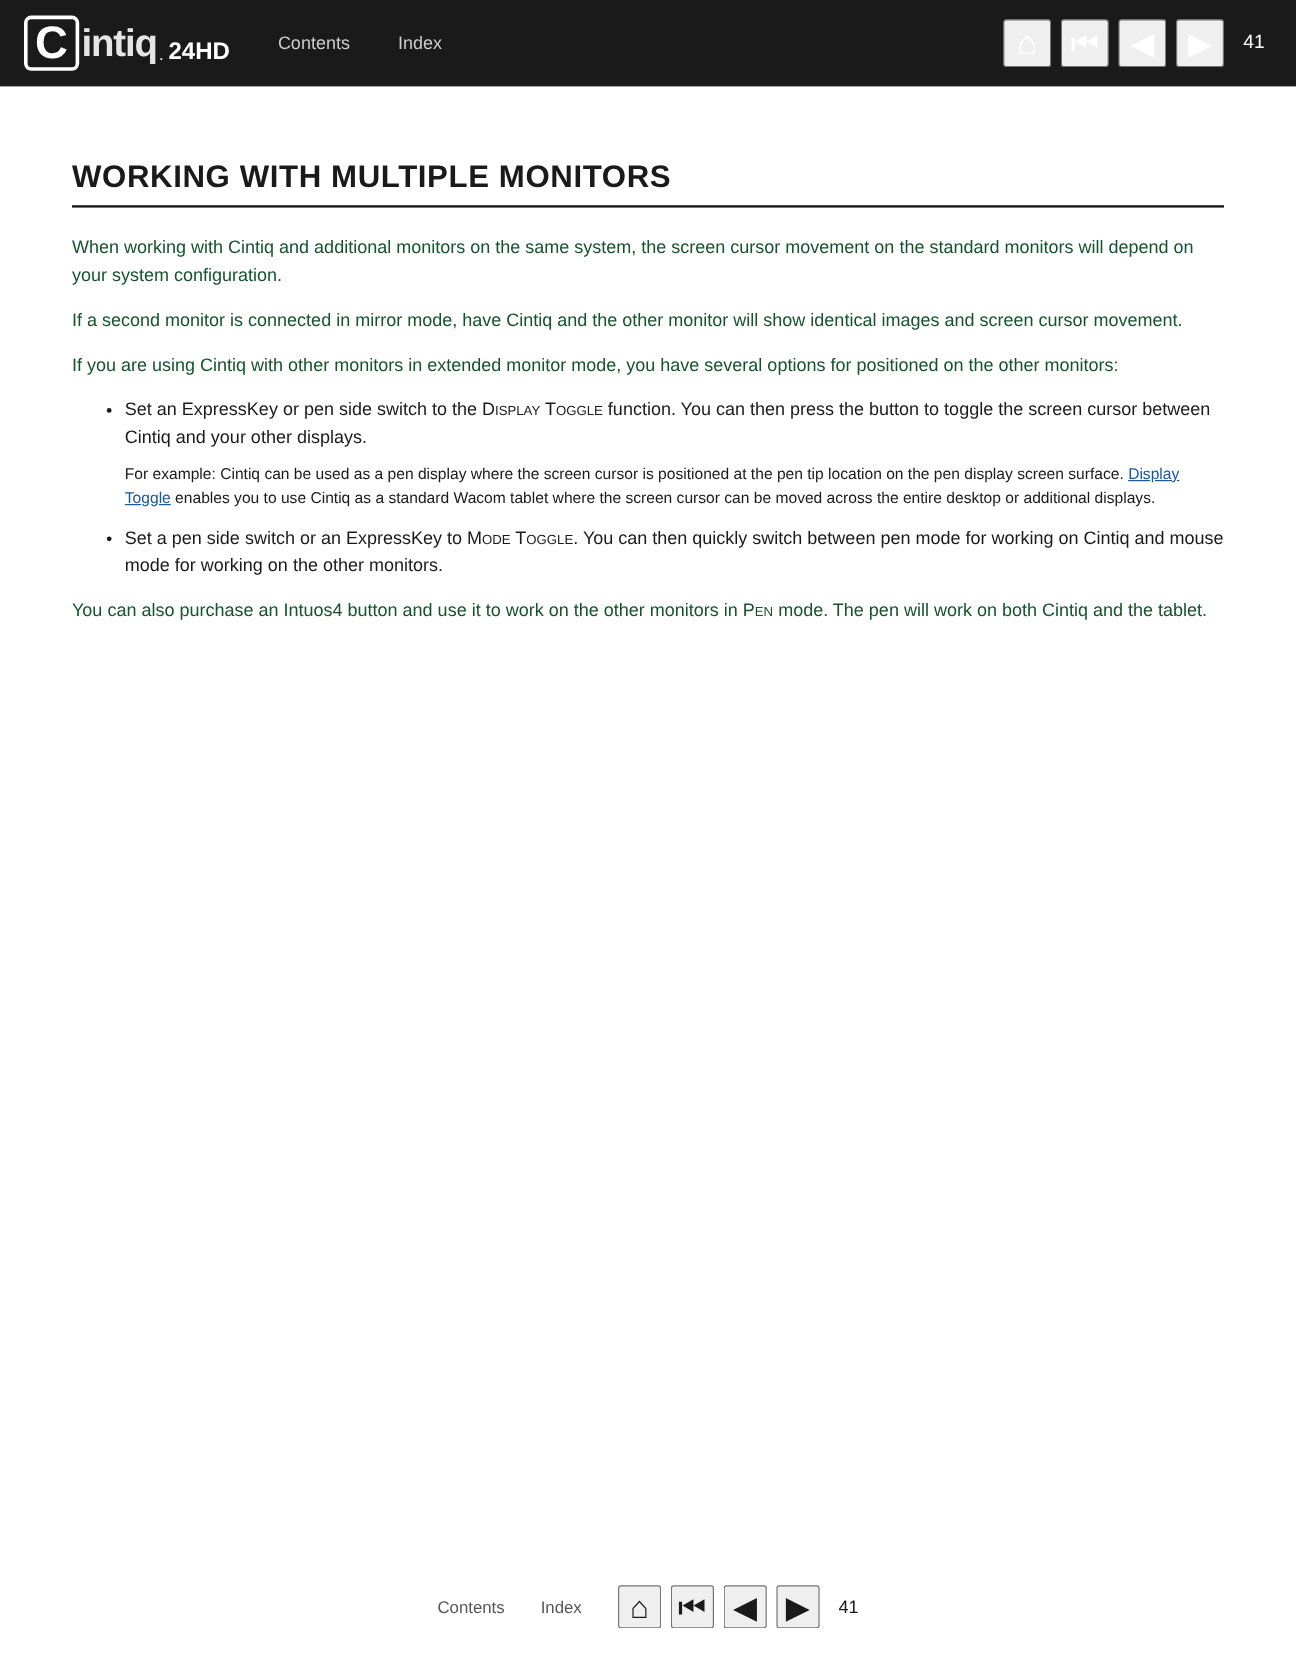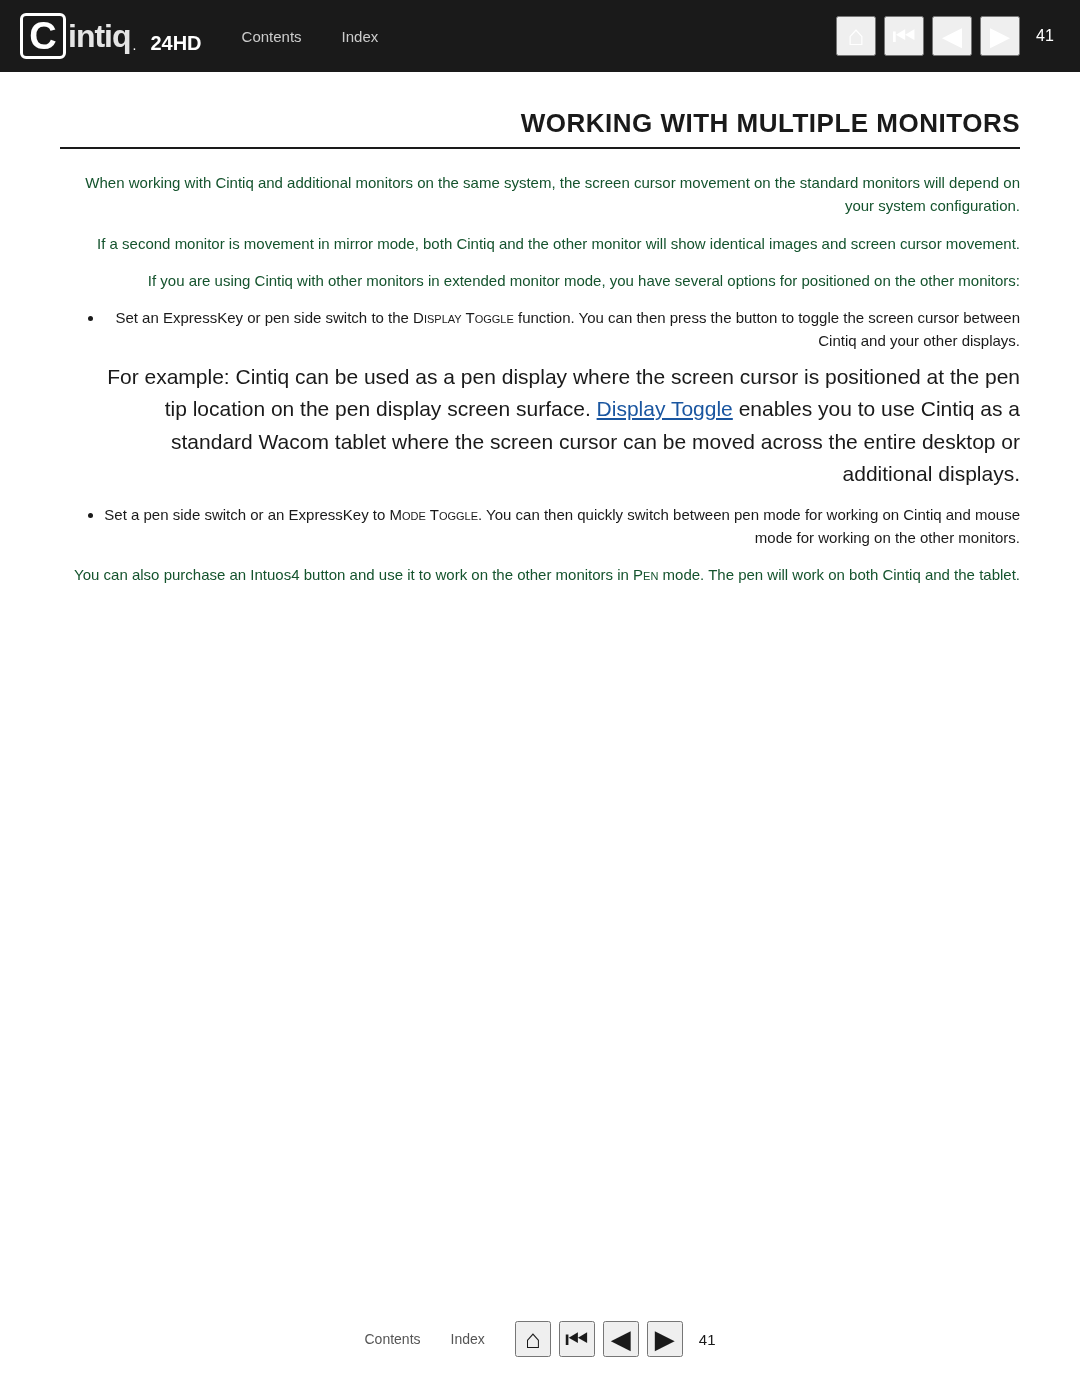--- a/index.html
+++ b/index.html
@@ -60,21 +60,21 @@
       align-self: flex-end;
       padding-bottom: 6px;
     }
 
     .logo-model {
       font-size: 20px;
       color: white;
       font-weight: bold;
       align-self: flex-end;
       padding-bottom: 4px;
-      margin-left: 12px;
+      margin-left: 2px;
     }
 
     .nav-links {
       display: flex;
       align-items: center;
       gap: 40px;
       margin-left: 40px;
       flex: 1;
     }
 
@@ -106,22 +106,21 @@
 
     .nav-page-num {
       color: white;
       font-size: 16px;
       margin-left: 8px;
       min-width: 24px;
     }
 
     
     .main-content {
-      padding: 36px 60px 60px 60px;
-      text-align: right;
+      padding: 60px 60px 60px 60px;
     }
 
     .page-title {
       font-size: 26px;
       font-weight: bold;
       text-transform: uppercase;
       border-bottom: 2px solid #1a1a1a;
       padding-bottom: 8px;
       margin-bottom: 22px;
       letter-spacing: 0.5px;
@@ -140,21 +139,21 @@
     }
 
     .bullet-list li {
       font-size: 15px;
       line-height: 1.55;
       margin-bottom: 12px;
     }
 
     .sub-paragraph {
       margin: 8px 0 8px 0;
-      font-size: 21px;
+      font-size: 13px;
       line-height: 1.55;
     }
 
     .link-text {
       color: #1a56a0;
       text-decoration: underline;
       cursor: pointer;
     }
 
     .small-caps {
@@ -240,21 +239,21 @@
     <span class="nav-page-num">41</span>
   </div>
 </nav>
 
 <main class="main-content">
 
   <h1 class="page-title">WORKING WITH MULTIPLE MONITORS</h1>
 
   <p class="body-text">When working with Cintiq and additional monitors on the same system, the screen cursor movement on the standard monitors will depend on your system configuration.</p>
 
-  <p class="body-text">If a second monitor is movement in mirror mode, both Cintiq and the other monitor will show identical images and screen cursor movement.</p>
+  <p class="body-text">If a second monitor is connected in mirror mode, have Cintiq and the other monitor will show identical images and screen cursor movement.</p>
 
   <p class="body-text">If you are using Cintiq with other monitors in extended monitor mode, you have several options for positioned on the other monitors:</p>
 
   <ul class="bullet-list">
     <li>
       <span>Set an ExpressKey or pen side switch to the </span><span class="small-caps">Display Toggle</span><span> function. You can then press the button to toggle the screen cursor between Cintiq and your other displays.</span>
       <p class="sub-paragraph">
         <span>For example: Cintiq can be used as a pen display where the screen cursor is positioned at the pen tip location on the pen display screen surface. </span><a class="link-text">Display Toggle</a><span> enables you to use Cintiq as a standard Wacom tablet where the screen cursor can be moved across the entire desktop or additional displays.</span>
       </p>
     </li>

